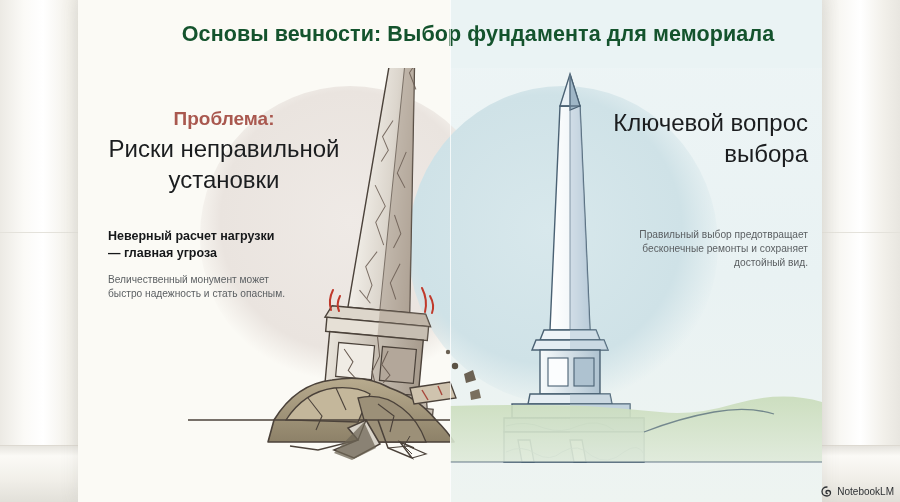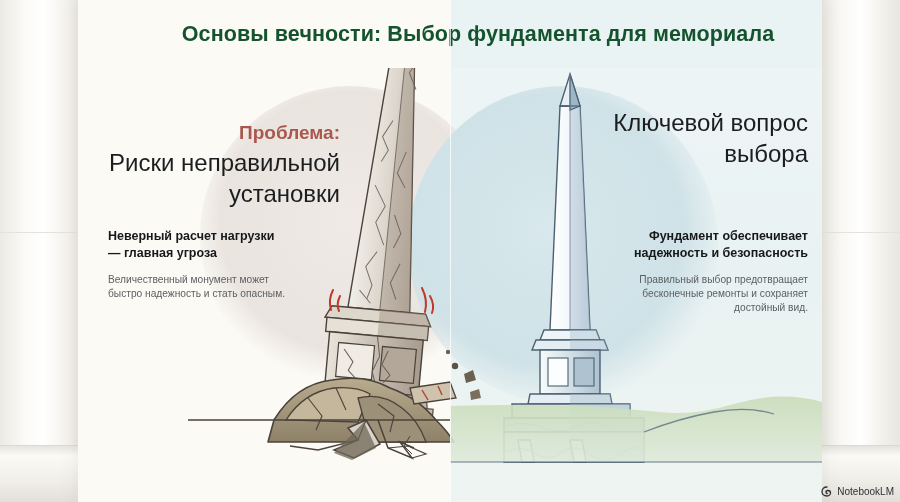--- a/index.html
+++ b/index.html
@@ -44,21 +44,21 @@
       font-size:21.5px;font-weight:bold;color:#14532d;letter-spacing:.1px;white-space:nowrap;margin-left:28px;}
 
   
   .glow-l{position:absolute;left:122px;top:86px;width:300px;height:300px;border-radius:50%;
       background:radial-gradient(circle at 50% 45%,#efeae6 0%,#eae4df 58%,rgba(234,228,223,0) 72%);}
   .glow-r{position:absolute;left:330px;top:86px;width:310px;height:318px;border-radius:50%;
       background:radial-gradient(circle at 45% 45%,#d8e8ec 0%,#cfe2e7 55%,rgba(207,226,231,0) 73%);}
 
   
   .col{position:absolute;width:232px;}
-  .col-left{left:30px;top:108px;text-align:right;margin-top:14px;}
+  .col-left{left:30px;top:108px;text-align:center;}
   .col-right{left:482px;top:108px;text-align:right;width:248px;}
 
   .kicker{font-size:19px;font-weight:bold;line-height:1.2;margin:0 0 3px 0;}
   .kicker.problem{color:#a9584f;}
   .kicker.solution{color:#678c8d;}
   .headline{font-size:24px;font-weight:normal;color:#1b1d1f;line-height:1.28;margin:0;}
 
   .sub{position:absolute;width:180px;}
   .sub-left{left:30px;top:228px;text-align:left;}
   .sub-right{left:530px;top:228px;text-align:right;width:200px;}
@@ -268,21 +268,20 @@
   </div>
   <div class="sub sub-left">
     <div class="sub-title">Неверный расчет нагрузки — главная угроза</div>
     <div class="sub-body">Величественный монумент может быстро надежность и стать опасным.</div>
   </div>
 
   <div class="col col-right">
     <div class="headline">Ключевой вопрос выбора</div>
   </div>
   <div class="sub sub-right">
-    <div class="sub-title">Фундамент обеспечивает надежность и безопасность</div>
     <div class="sub-body">Правильный выбор предотвращает бесконечные ремонты и сохраняет достойный вид.</div>
   </div>
 
   <div class="split-line"></div>
 </div>
 
 <div class="watermark">
   <svg class="wm-icon" viewBox="0 0 24 22">
     <path d="M12 2 C6 2 2 6 2 11 C2 16 6 20 12 20 C16 20 19 17 19 14 C19 11 17 9 14 9 C12 9 10 10.5 10 12.5 C10 14 11 15 12.5 15" fill="none" stroke="#2d3033" stroke-width="2.6" stroke-linecap="round"></path>
   </svg>

